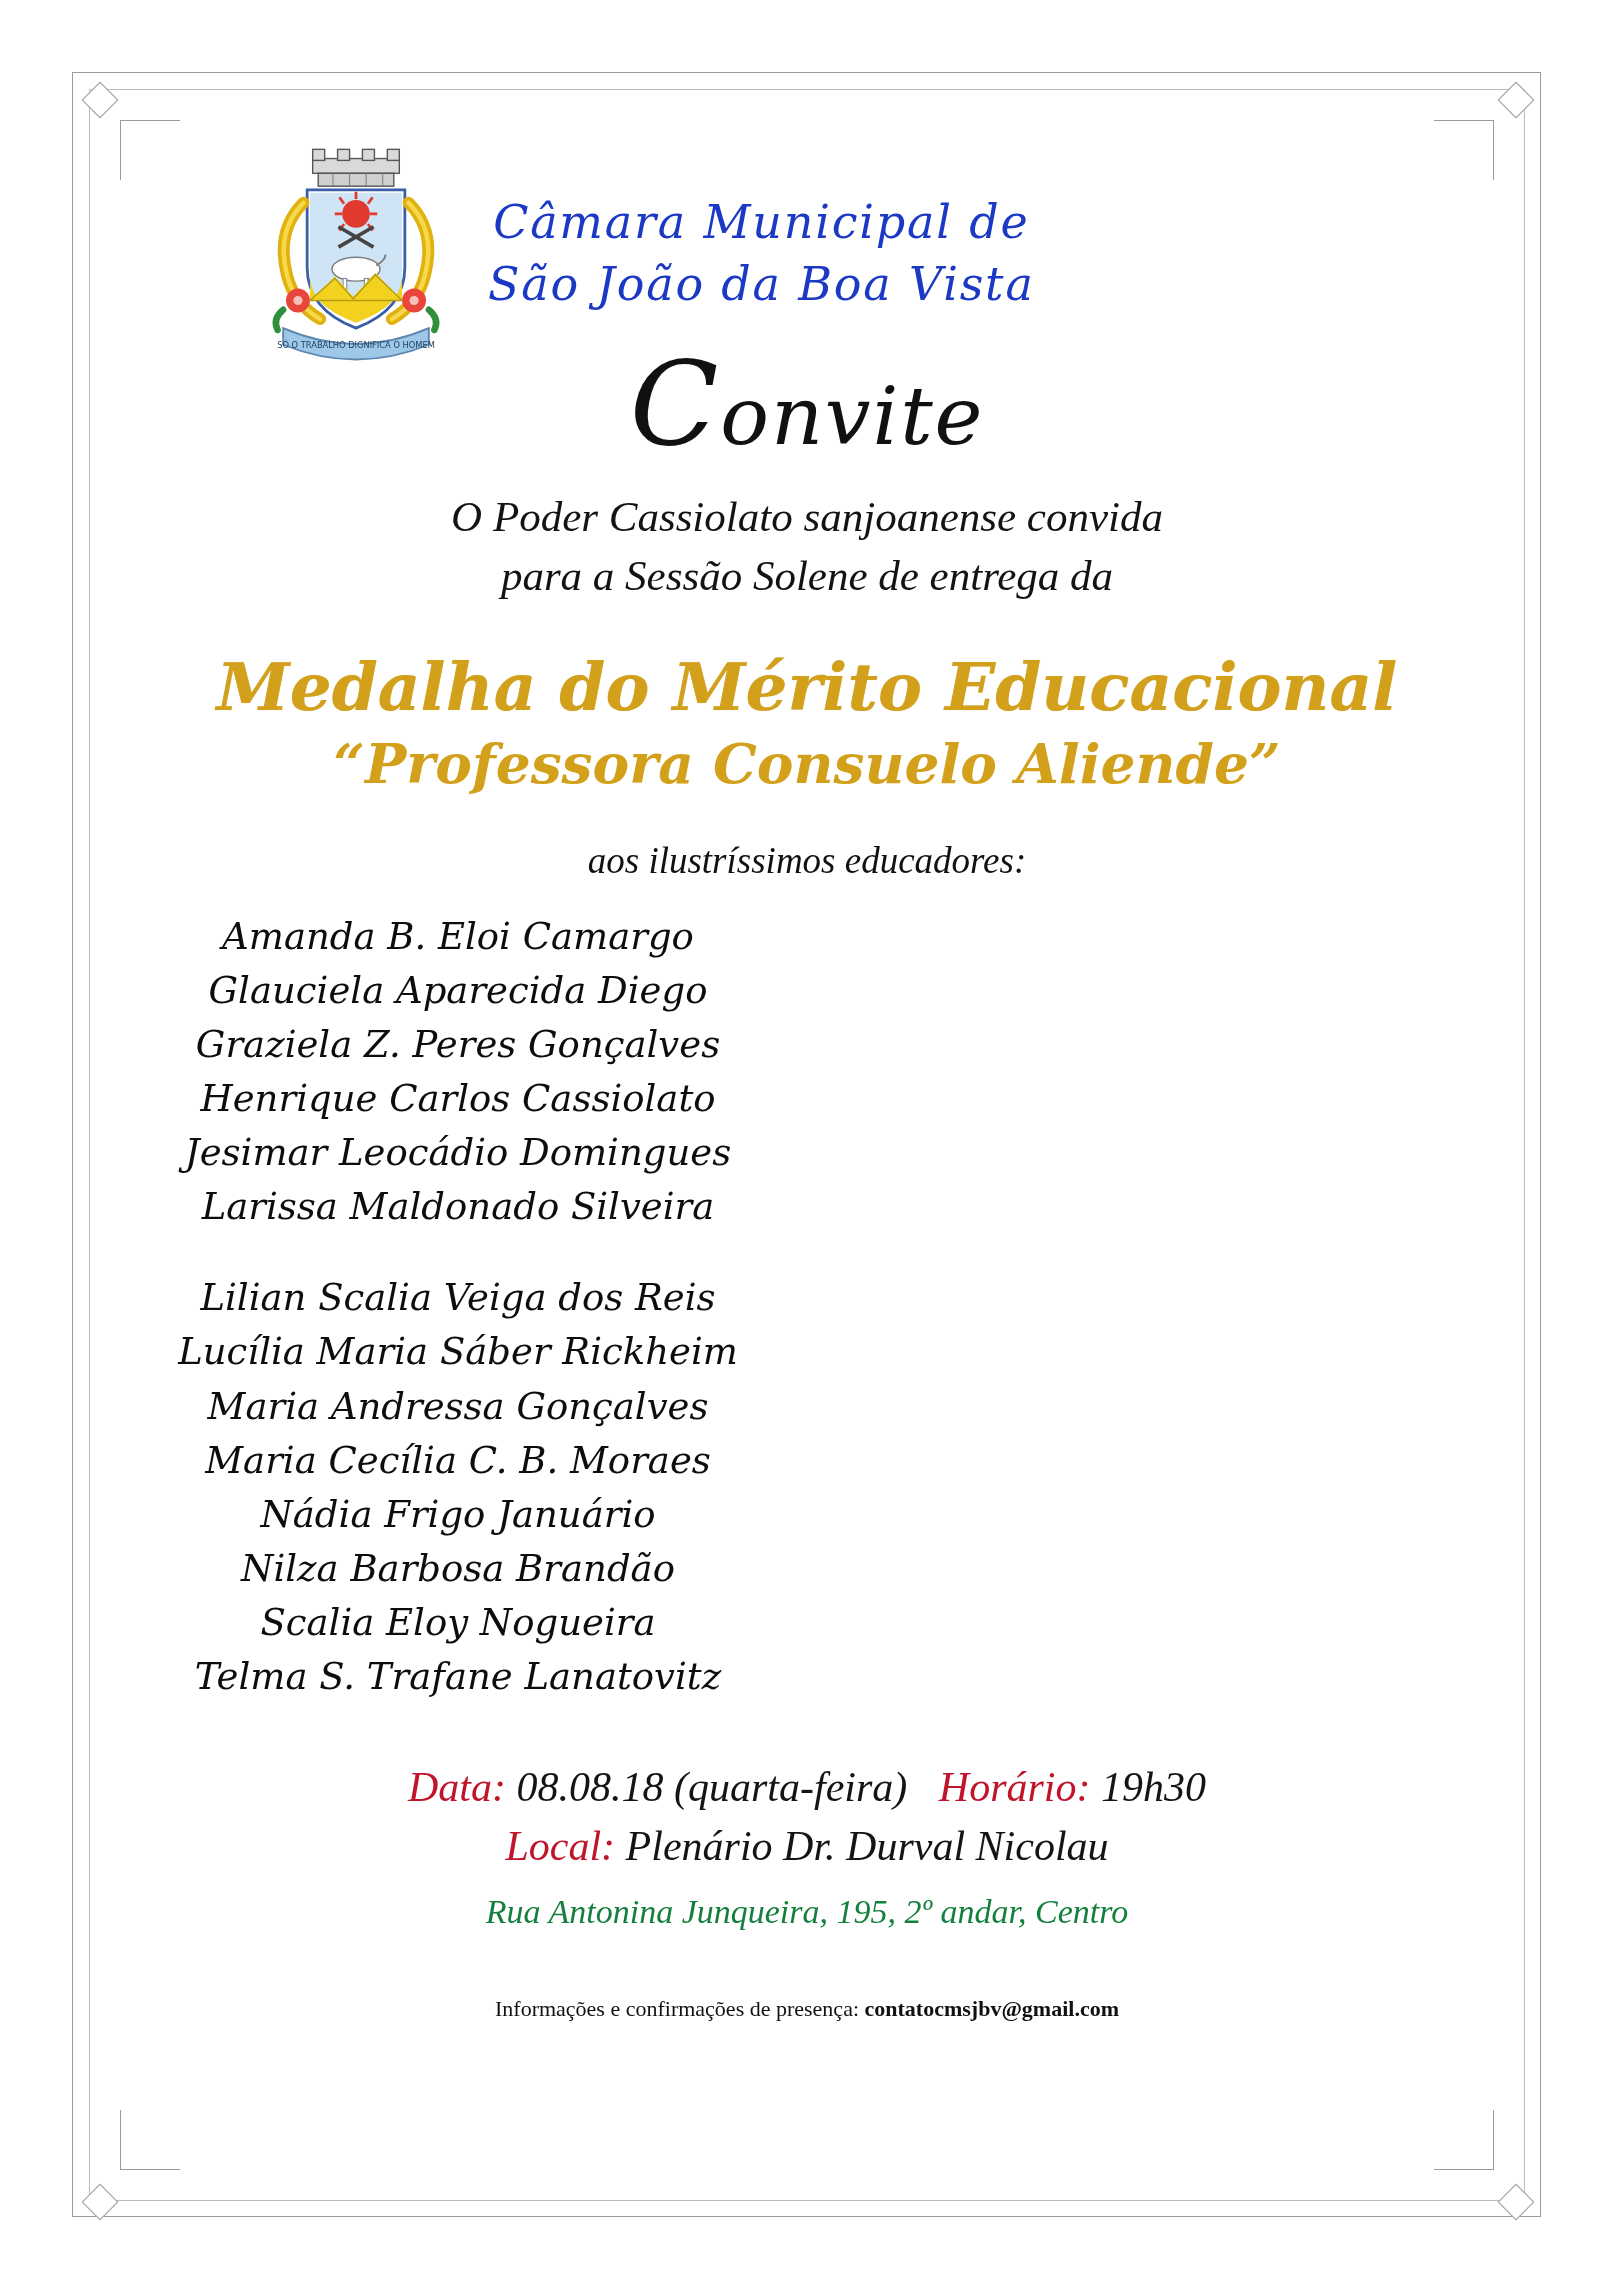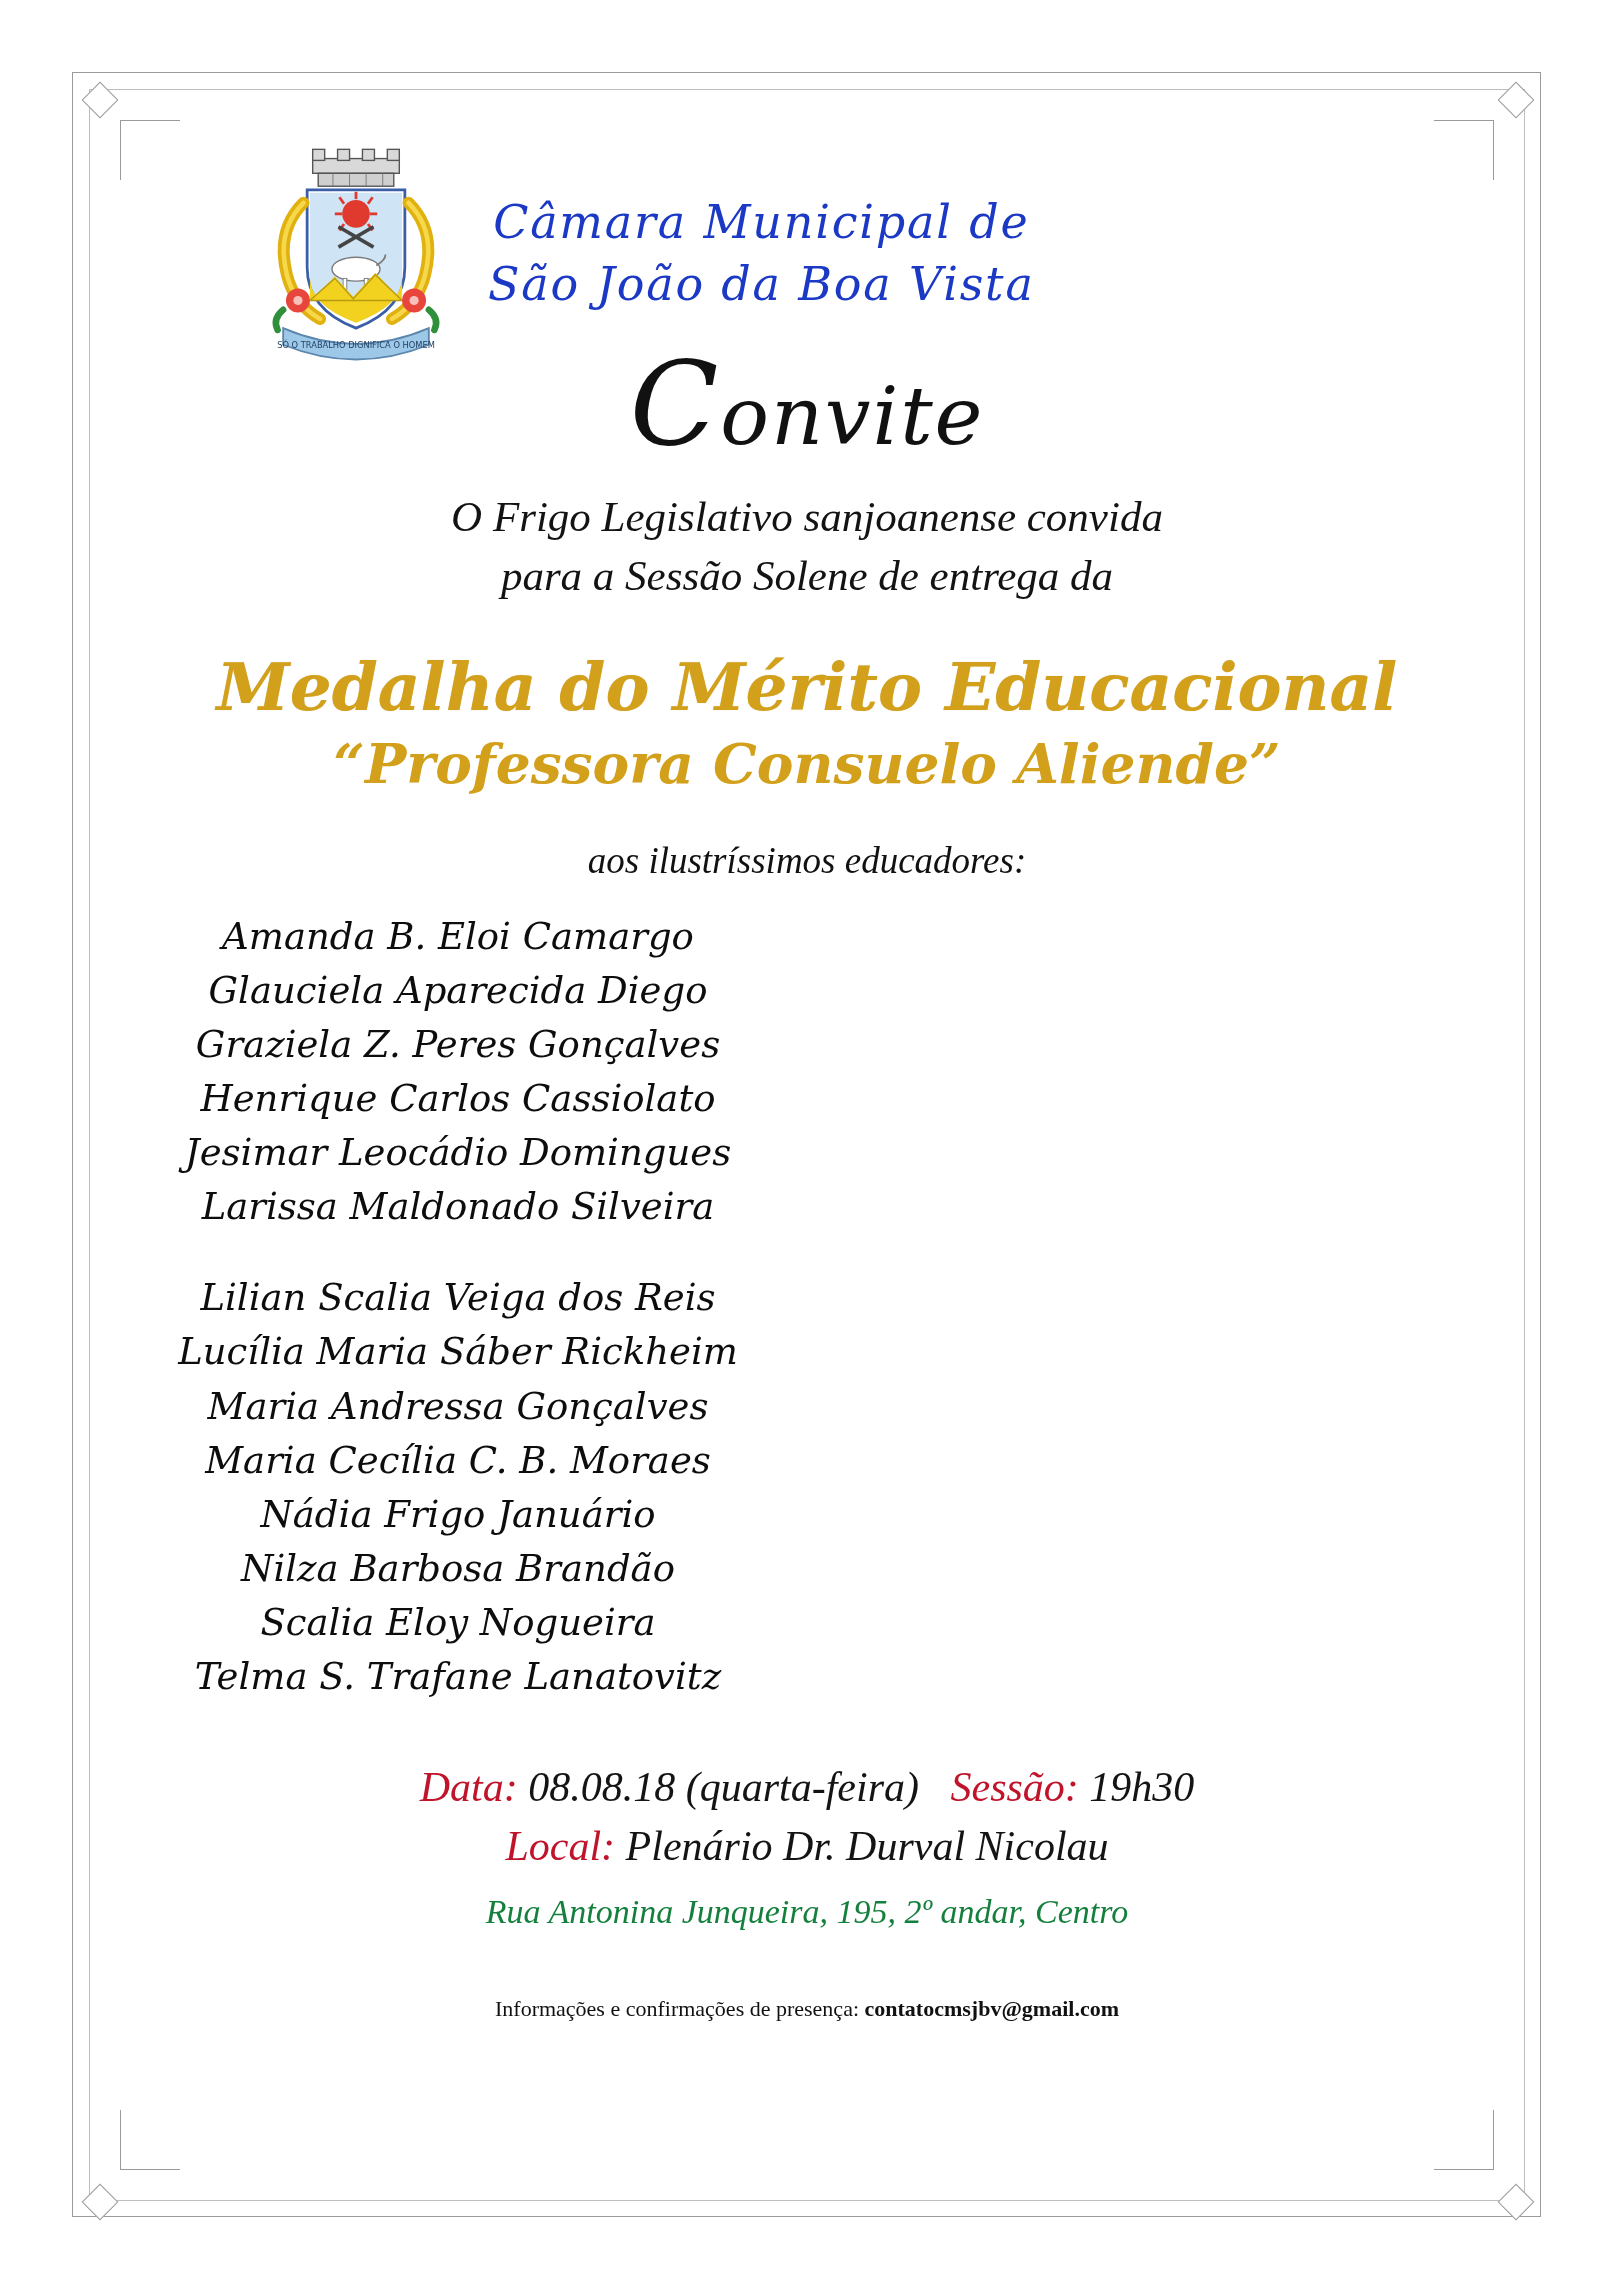--- a/index.html
+++ b/index.html
@@ -275,21 +275,21 @@
     <div class="institution">
       <div>Câmara Municipal de</div>
       <div>São João da Boa Vista</div>
     </div>
   </div>
 
   <div class="convite">
     <span class="drop">C</span><span>onvite</span>
   </div>
 
-  <div class="invite-line">O Frigo Legislativo sanjoanense convida</div>
+  <div class="invite-line">O Poder Cassiolato sanjoanense convida</div>
   <div class="invite-line" style="margin-top:0">para a Sessão Solene de entrega da</div>
 
   <div class="medal-title">Medalha do Mérito Educacional</div>
   <div class="medal-subtitle">“Professora Consuelo Aliende”</div>
 
   <div class="to-line">aos ilustríssimos educadores:</div>
 
   <div class="honorees">
     <div class="hon-col">
       <div class="hon-name">Amanda B. Eloi Camargo</div>
@@ -309,21 +309,21 @@
       <div class="hon-name">Scalia Eloy Nogueira</div>
       <div class="hon-name">Telma S. Trafane Lanatovitz</div>
     </div>
   </div>
 
   <div class="details">
     <div class="detail-line">
       <span class="lbl">Data:</span>
       <span>08.08.18 (quarta-feira)</span>
       &nbsp;
-      <span class="lbl">Sessão:</span>
+      <span class="lbl">Horário:</span>
       <span>19h30</span>
     </div>
     <div class="detail-line">
       <span class="lbl">Local:</span>
       <span>Plenário Dr. Durval  Nicolau</span>
     </div>
     <div class="addr-line">Rua Antonina Junqueira, 195, 2º andar, Centro</div>
   </div>
 
   <div class="footer">

